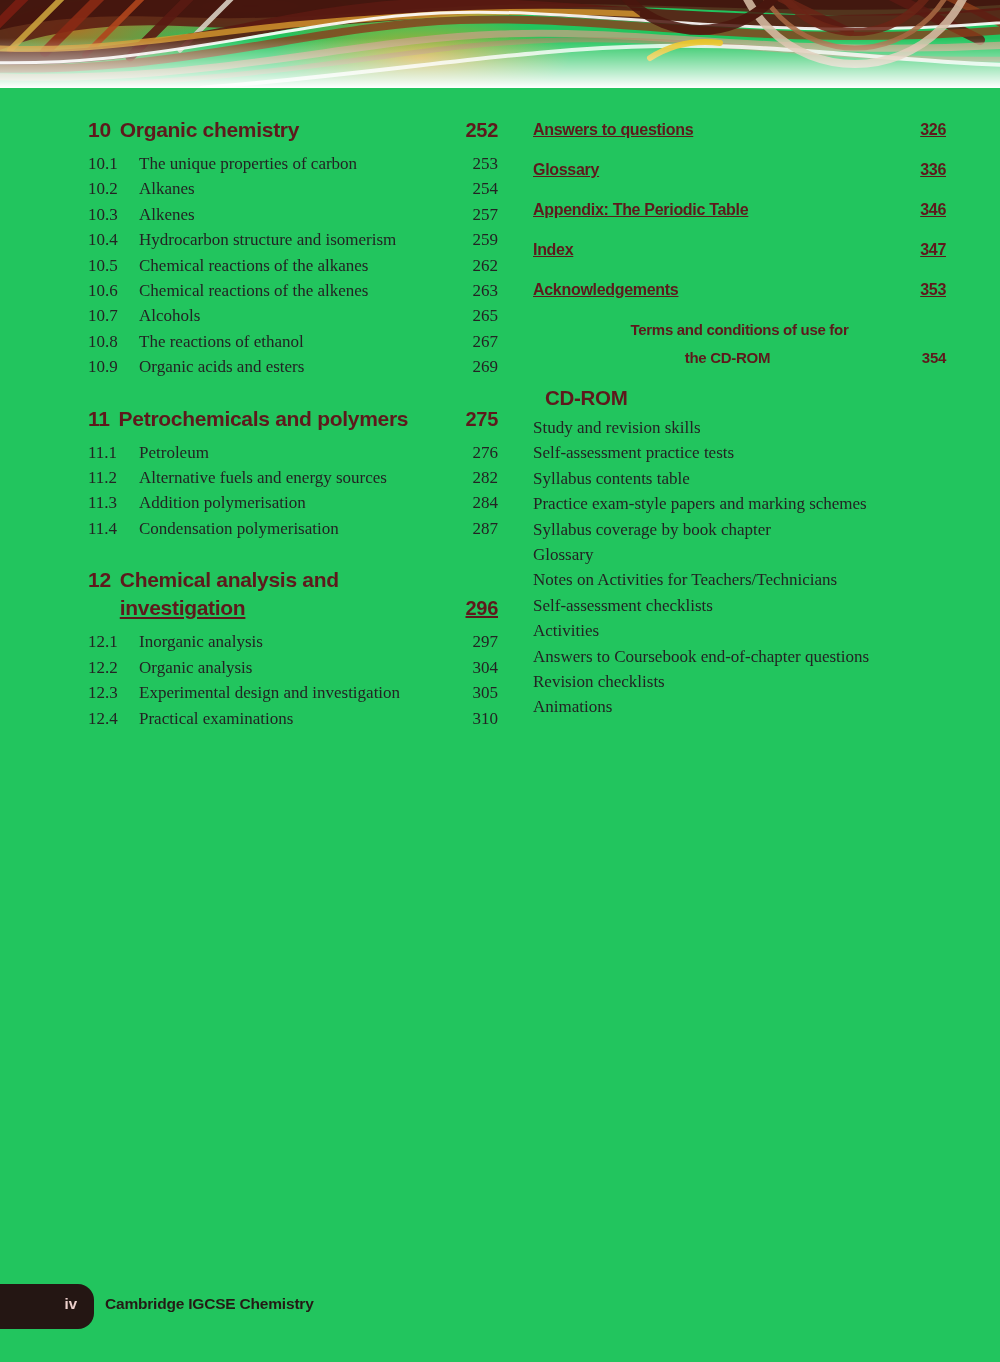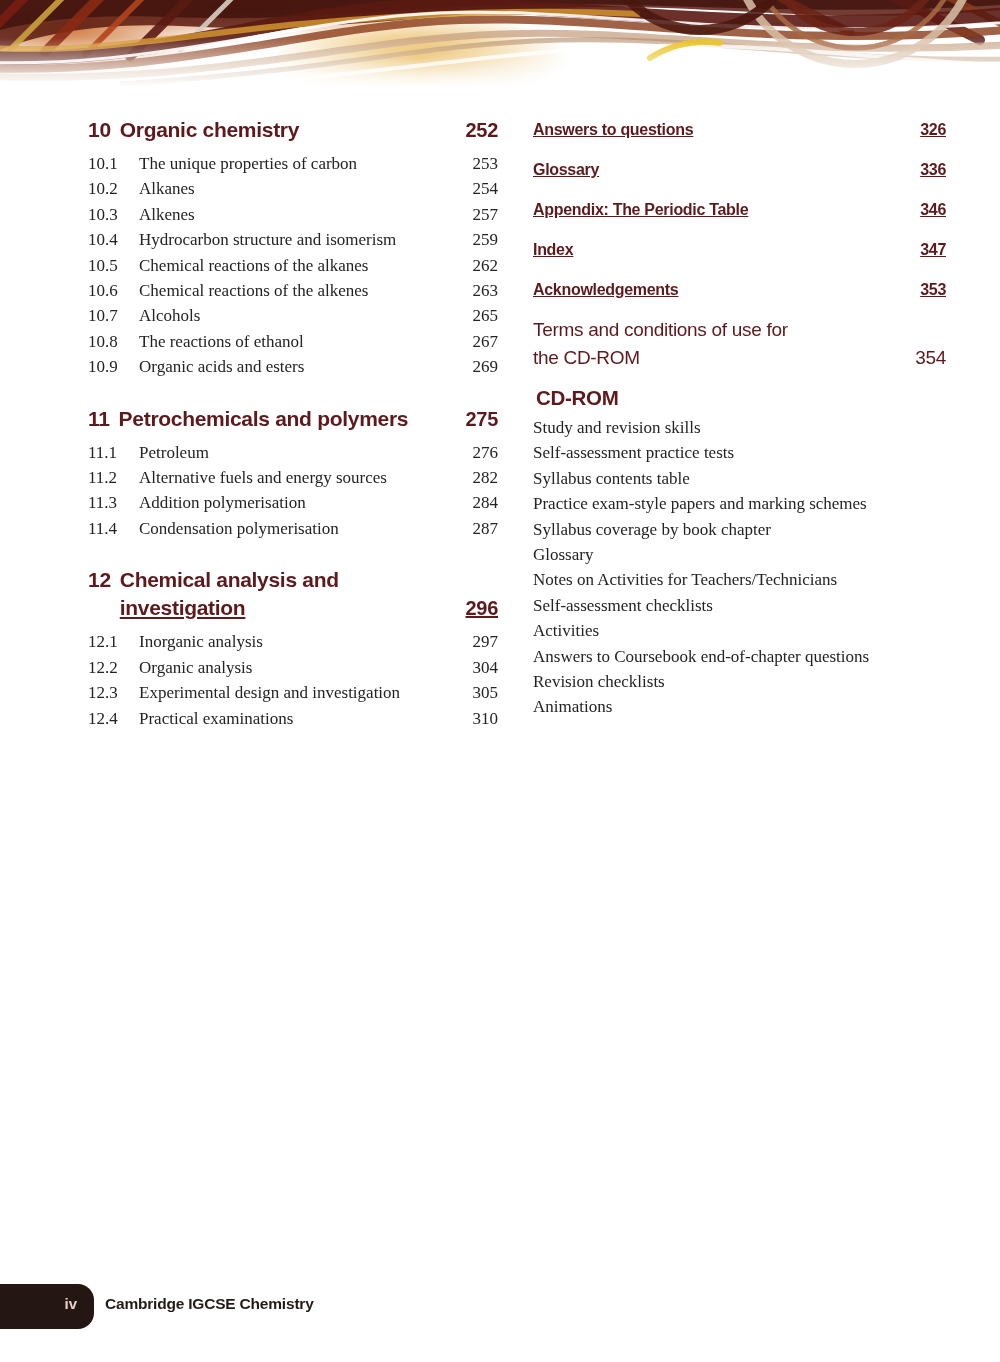--- a/index.html
+++ b/index.html
@@ -1,18 +1,18 @@
 <!DOCTYPE html>
 <html><head>
 <meta charset="utf-8">
 <style>
   html,body { margin:0; padding:0; background:#e8e8e8; }
   .page {
     position:relative; width:1000px; height:1362px; margin:0 auto;
-    background:#ffffff; overflow:hidden;
+    background:#22c55e; overflow:hidden;
     font-family:"Liberation Serif", serif; color:#232323;
   }
   
   .header-art { position:absolute; top:0; left:0; width:1000px; height:88px; }
 
   
   .col-left  { position:absolute; left:88px;  top:116px; width:410px; }
   .col-right { position:absolute; left:533px; top:116px; width:413px; }
 
   
@@ -41,28 +41,28 @@
   
   .r-entry {
     display:flex; align-items:flex-start;
     font-family:"Liberation Sans", sans-serif; font-weight:bold;
     font-size:16px; line-height:28px; letter-spacing:-0.3px;
     color:#5e191c; margin-bottom:12px;text-decoration:underline;
   }
   .r-title { flex:1; padding-right:8px; }
   .r-page { flex:none; }
   .r-terms { margin-bottom:12px; font-family:"Liberation Sans", sans-serif;
-    font-weight:normal; font-size:19px; line-height:28px; letter-spacing:-0.3px; color:#5e191c; }
+    font-weight:bold; font-size:15px; line-height:28px; letter-spacing:-0.3px; color:#5e191c;text-align:center; }
   .r-terms .t-row { display:flex; align-items:baseline; }
   .r-terms .t-l2 { flex:1; }
 
   .cd-head {
     font-family:"Liberation Sans", sans-serif; font-weight:bold;
     font-size:20.5px; line-height:28px; letter-spacing:-0.3px;
-    color:#5e191c; margin:0 0 3px 3px;
+    color:#5e191c; margin:0 0 3px 12px;
   }
   .cd-item { font-size:17px; line-height:25.4px; }
 
   
   .footer-pill {
     position:absolute; left:-14px; top:1284px; width:108px; height:45px;
     background:#241613; border-radius:16px;
   }
   .footer-pill .pg {
     position:absolute; right:17px; top:11px;

